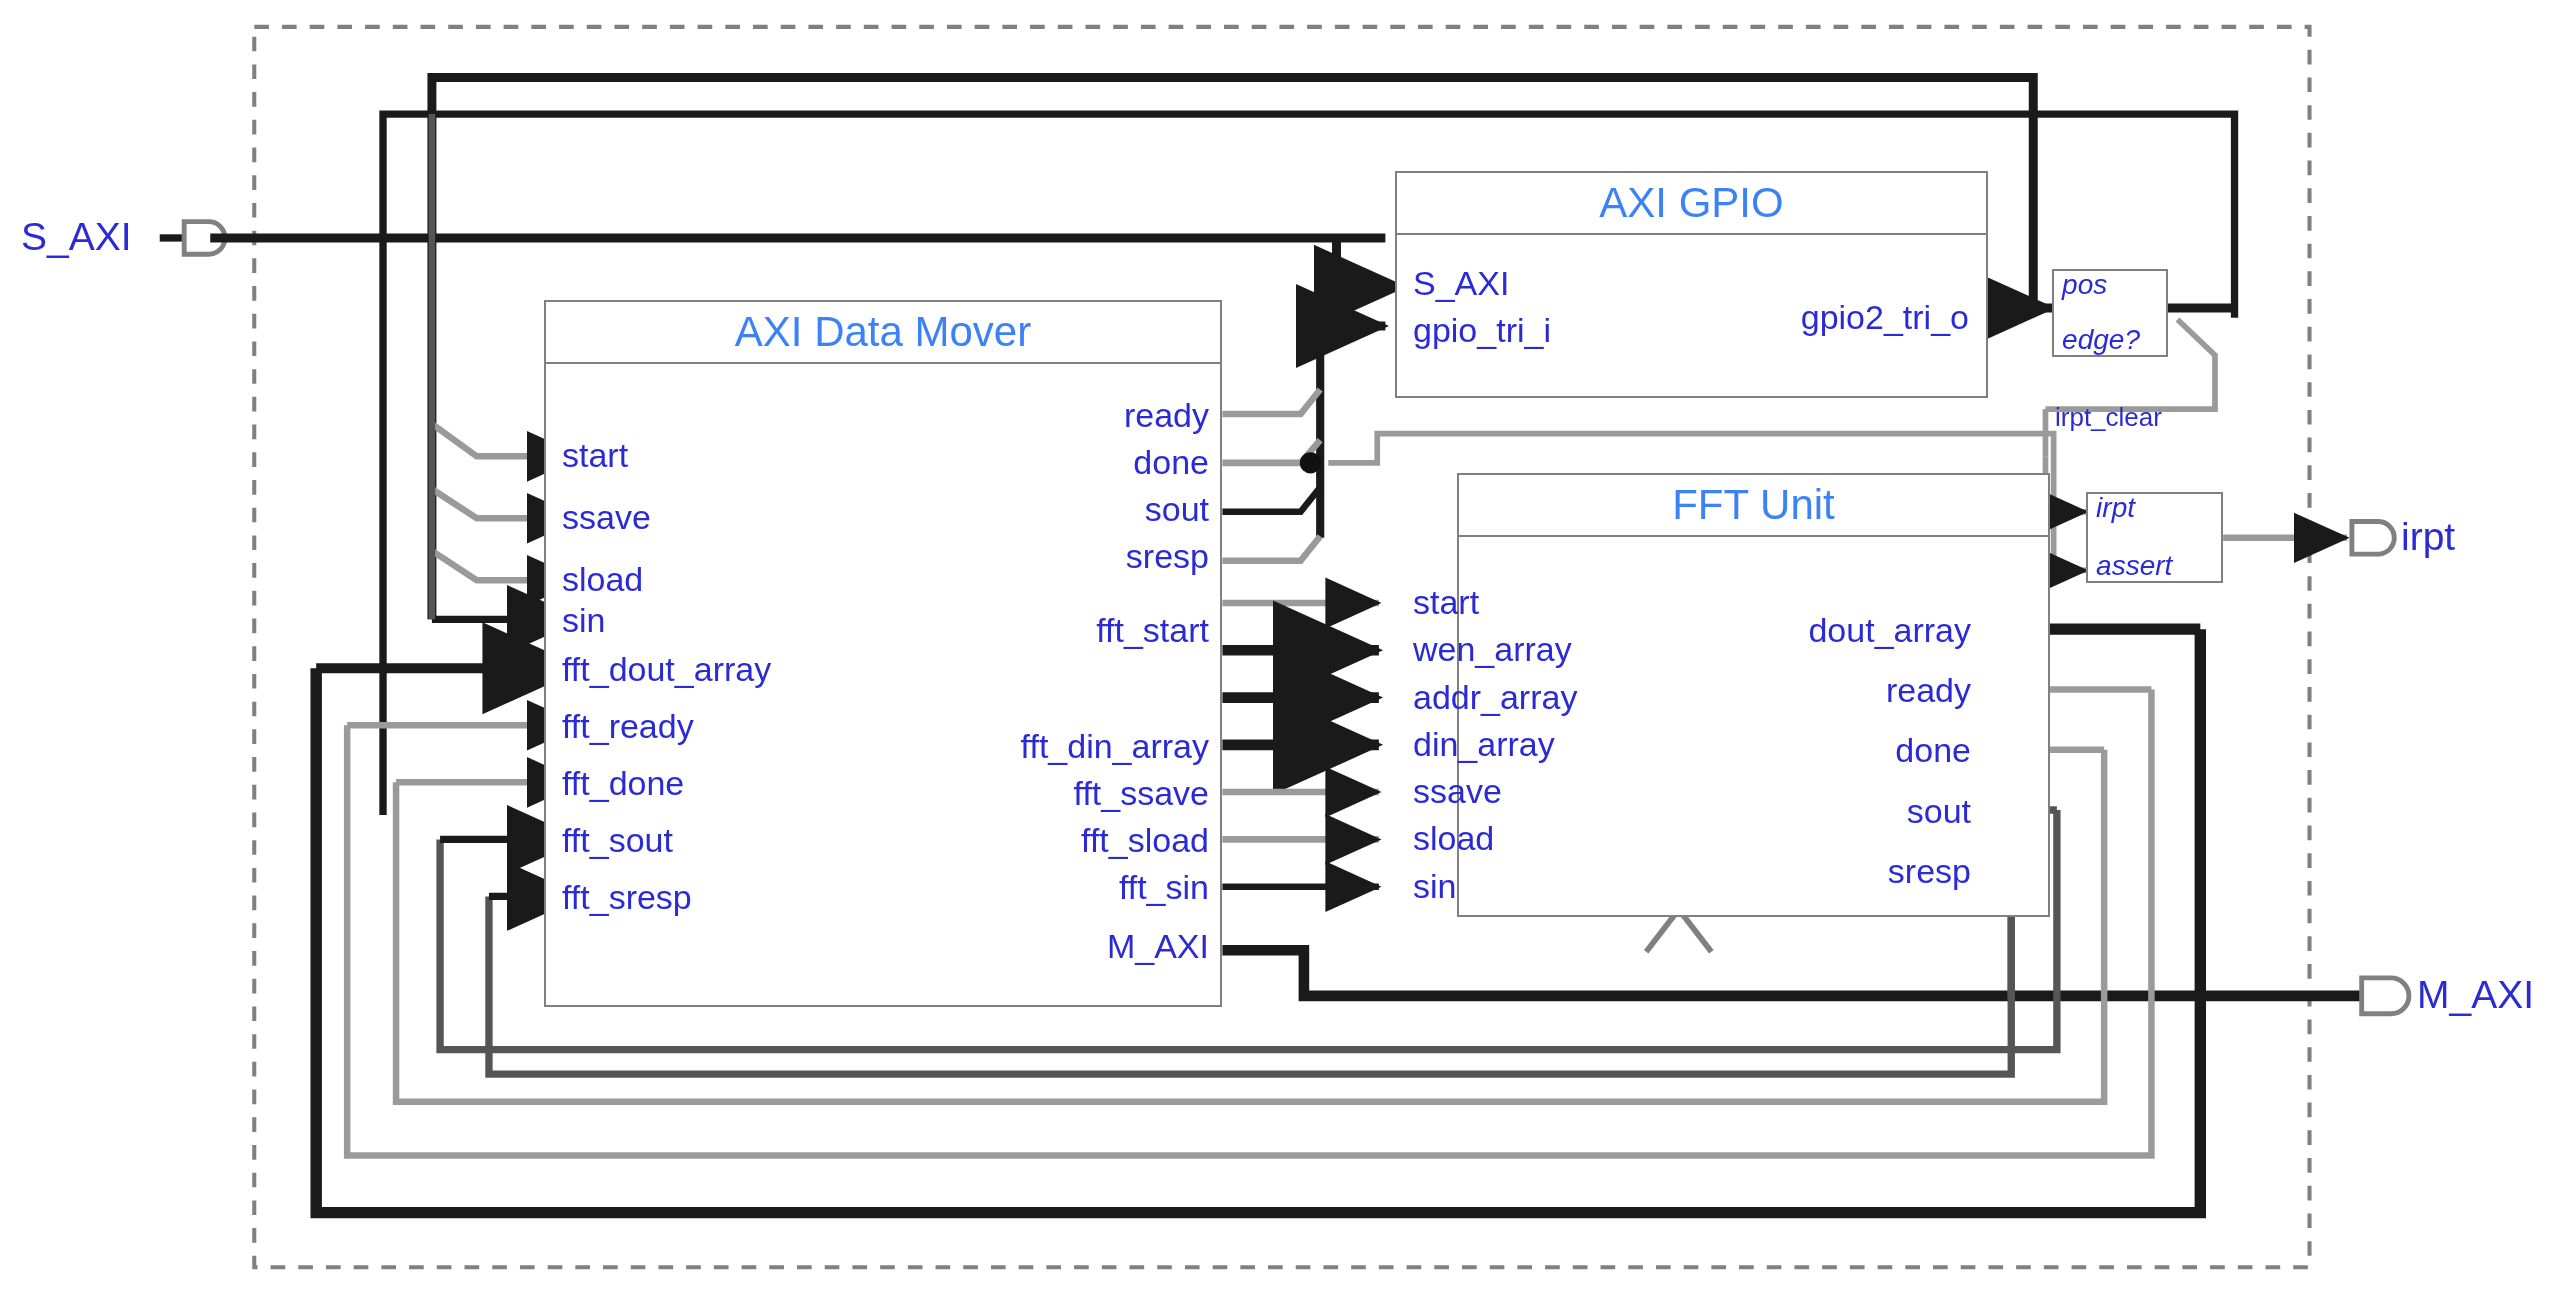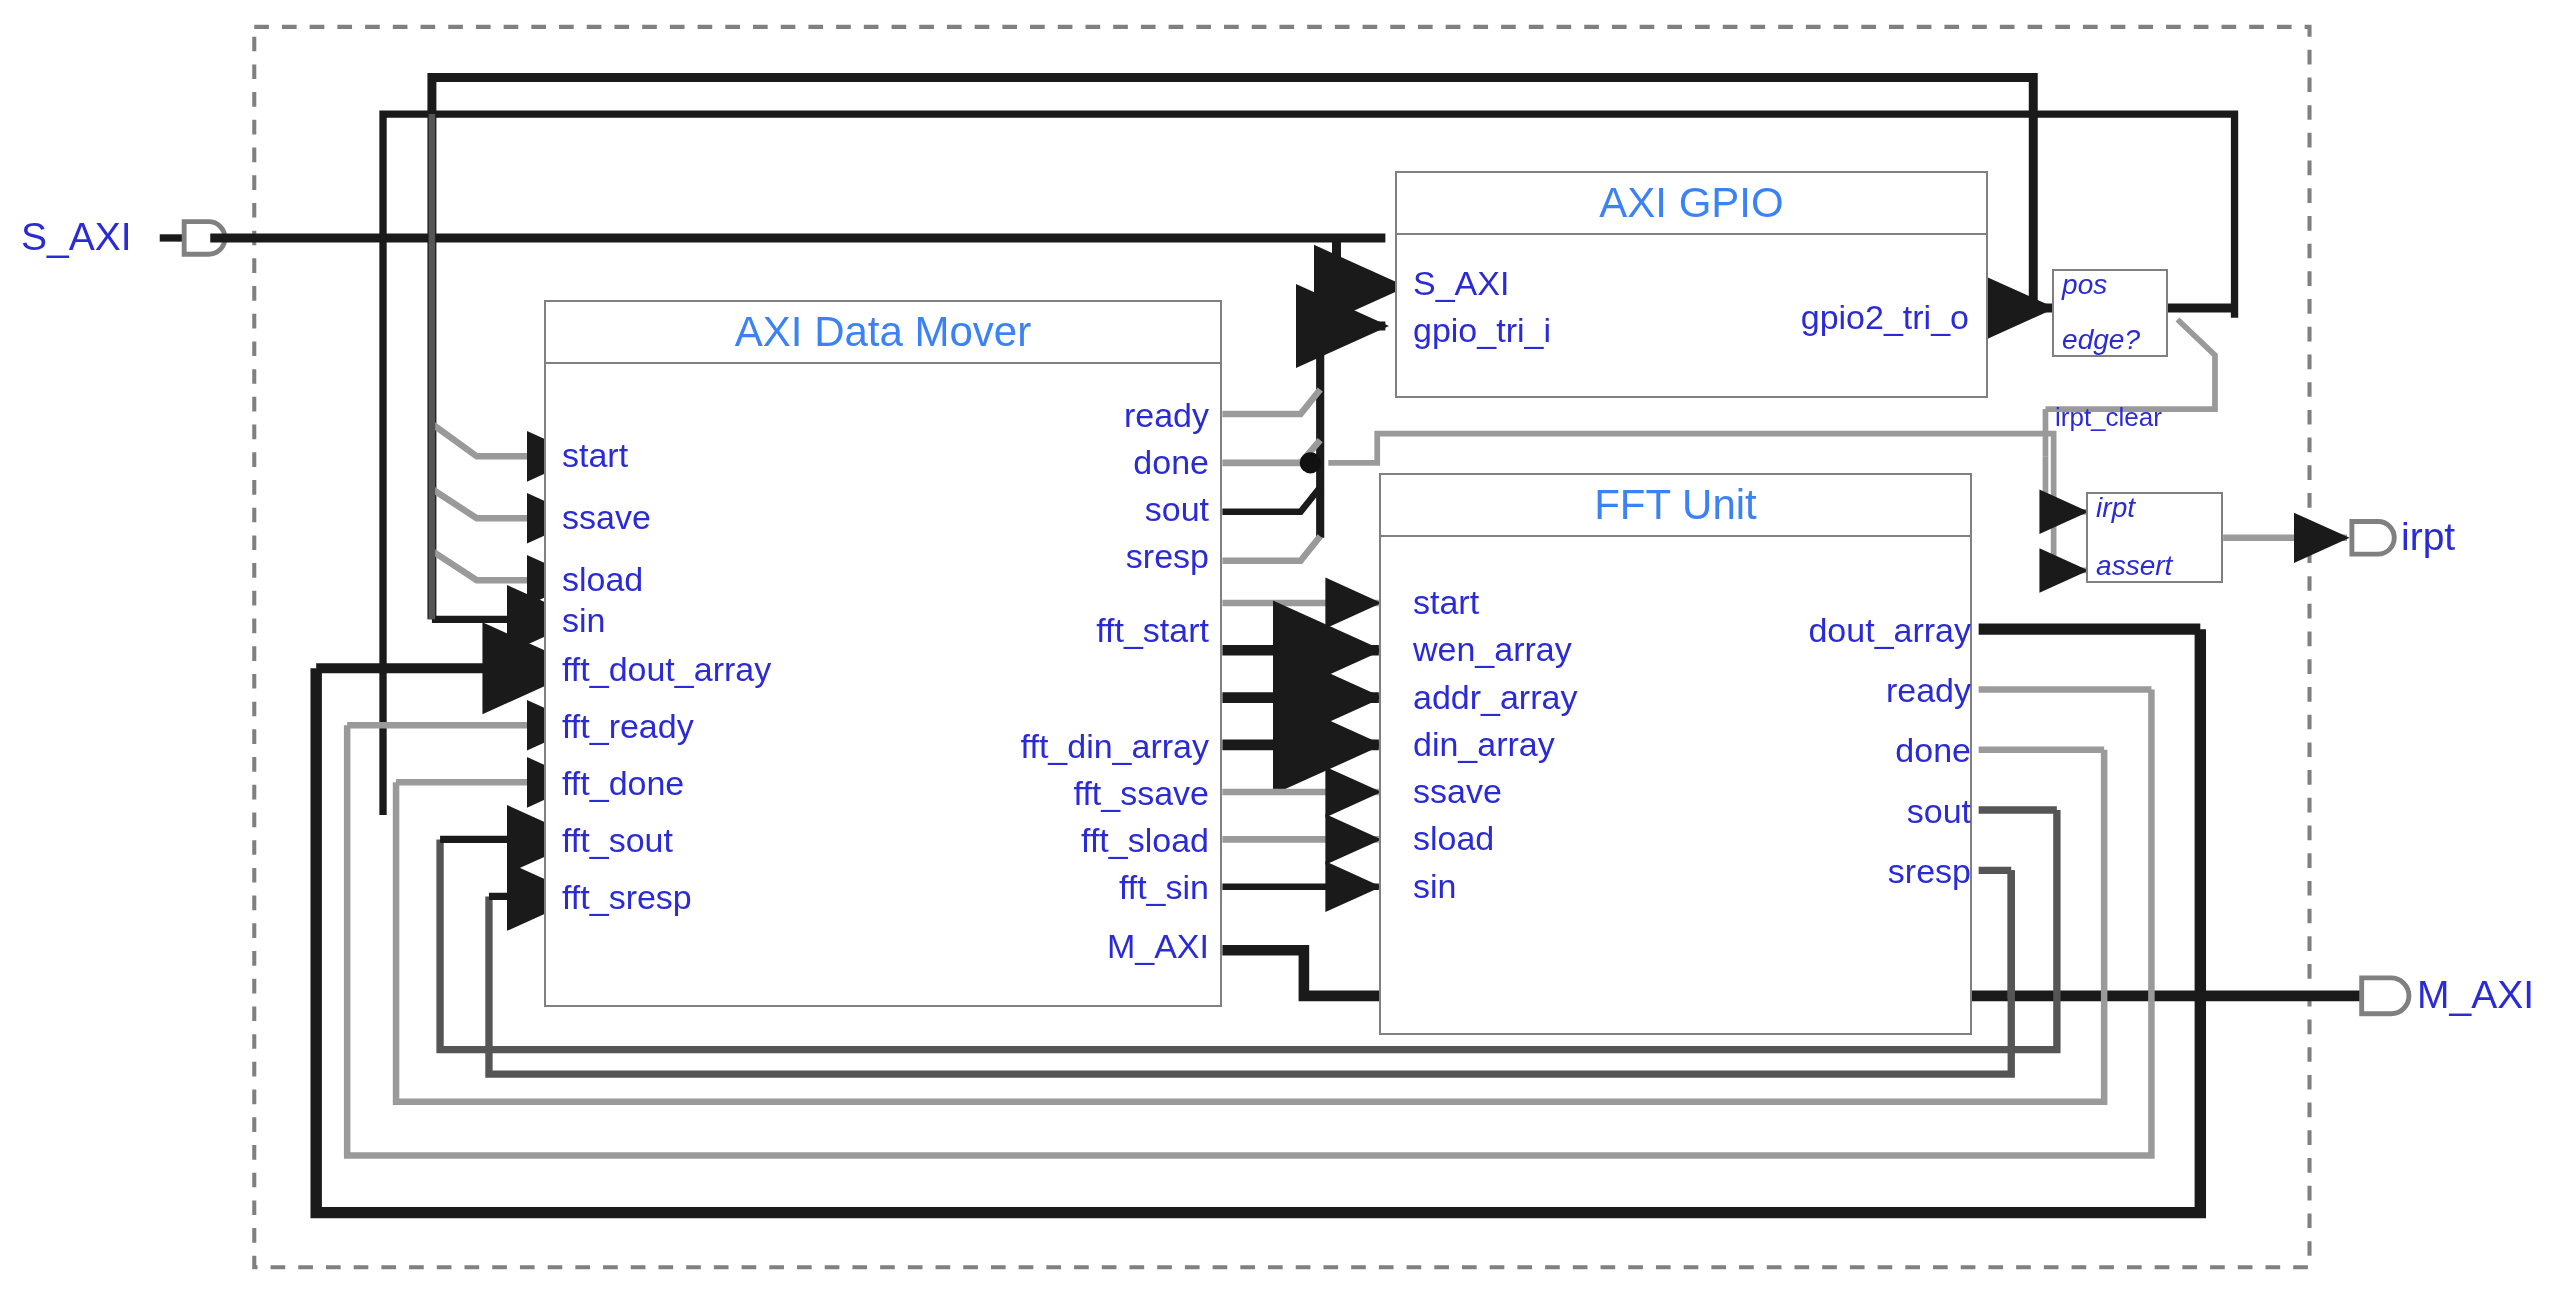--- a/index.html
+++ b/index.html
@@ -145,21 +145,21 @@
   <div class="plabel r" style="left:815px;width:394px;top:870px;">fft_sin</div>
   <div class="plabel r" style="left:815px;width:394px;top:929px;">M_AXI</div>
 
   <div class="blk" style="left:1395px;top:171px;width:593px;height:227px;">
     <div class="title">AXI GPIO</div>
   </div>
   <div class="plabel l" style="left:1413px;top:266px;">S_AXI</div>
   <div class="plabel l" style="left:1413px;top:313px;">gpio_tri_i</div>
   <div class="plabel r" style="left:1548px;width:421px;top:290px;margin-top:10px;">gpio2_tri_o</div>
 
-  <div class="blk" style="left:1379px;top:473px;width:593px;height:562px;">
+  <div class="blk" style="left:1457px;top:473px;width:593px;height:444px;">
     <div class="title">FFT Unit</div>
   </div>
   <div class="plabel l" style="left:1413px;top:585px;">start</div>
   <div class="plabel l" style="left:1413px;top:632px;">wen_array</div>
   <div class="plabel l" style="left:1413px;top:680px;">addr_array</div>
   <div class="plabel l" style="left:1413px;top:727px;">din_array</div>
   <div class="plabel l" style="left:1413px;top:774px;">ssave</div>
   <div class="plabel l" style="left:1413px;top:821px;">sload</div>
   <div class="plabel l" style="left:1413px;top:869px;">sin</div>
 

